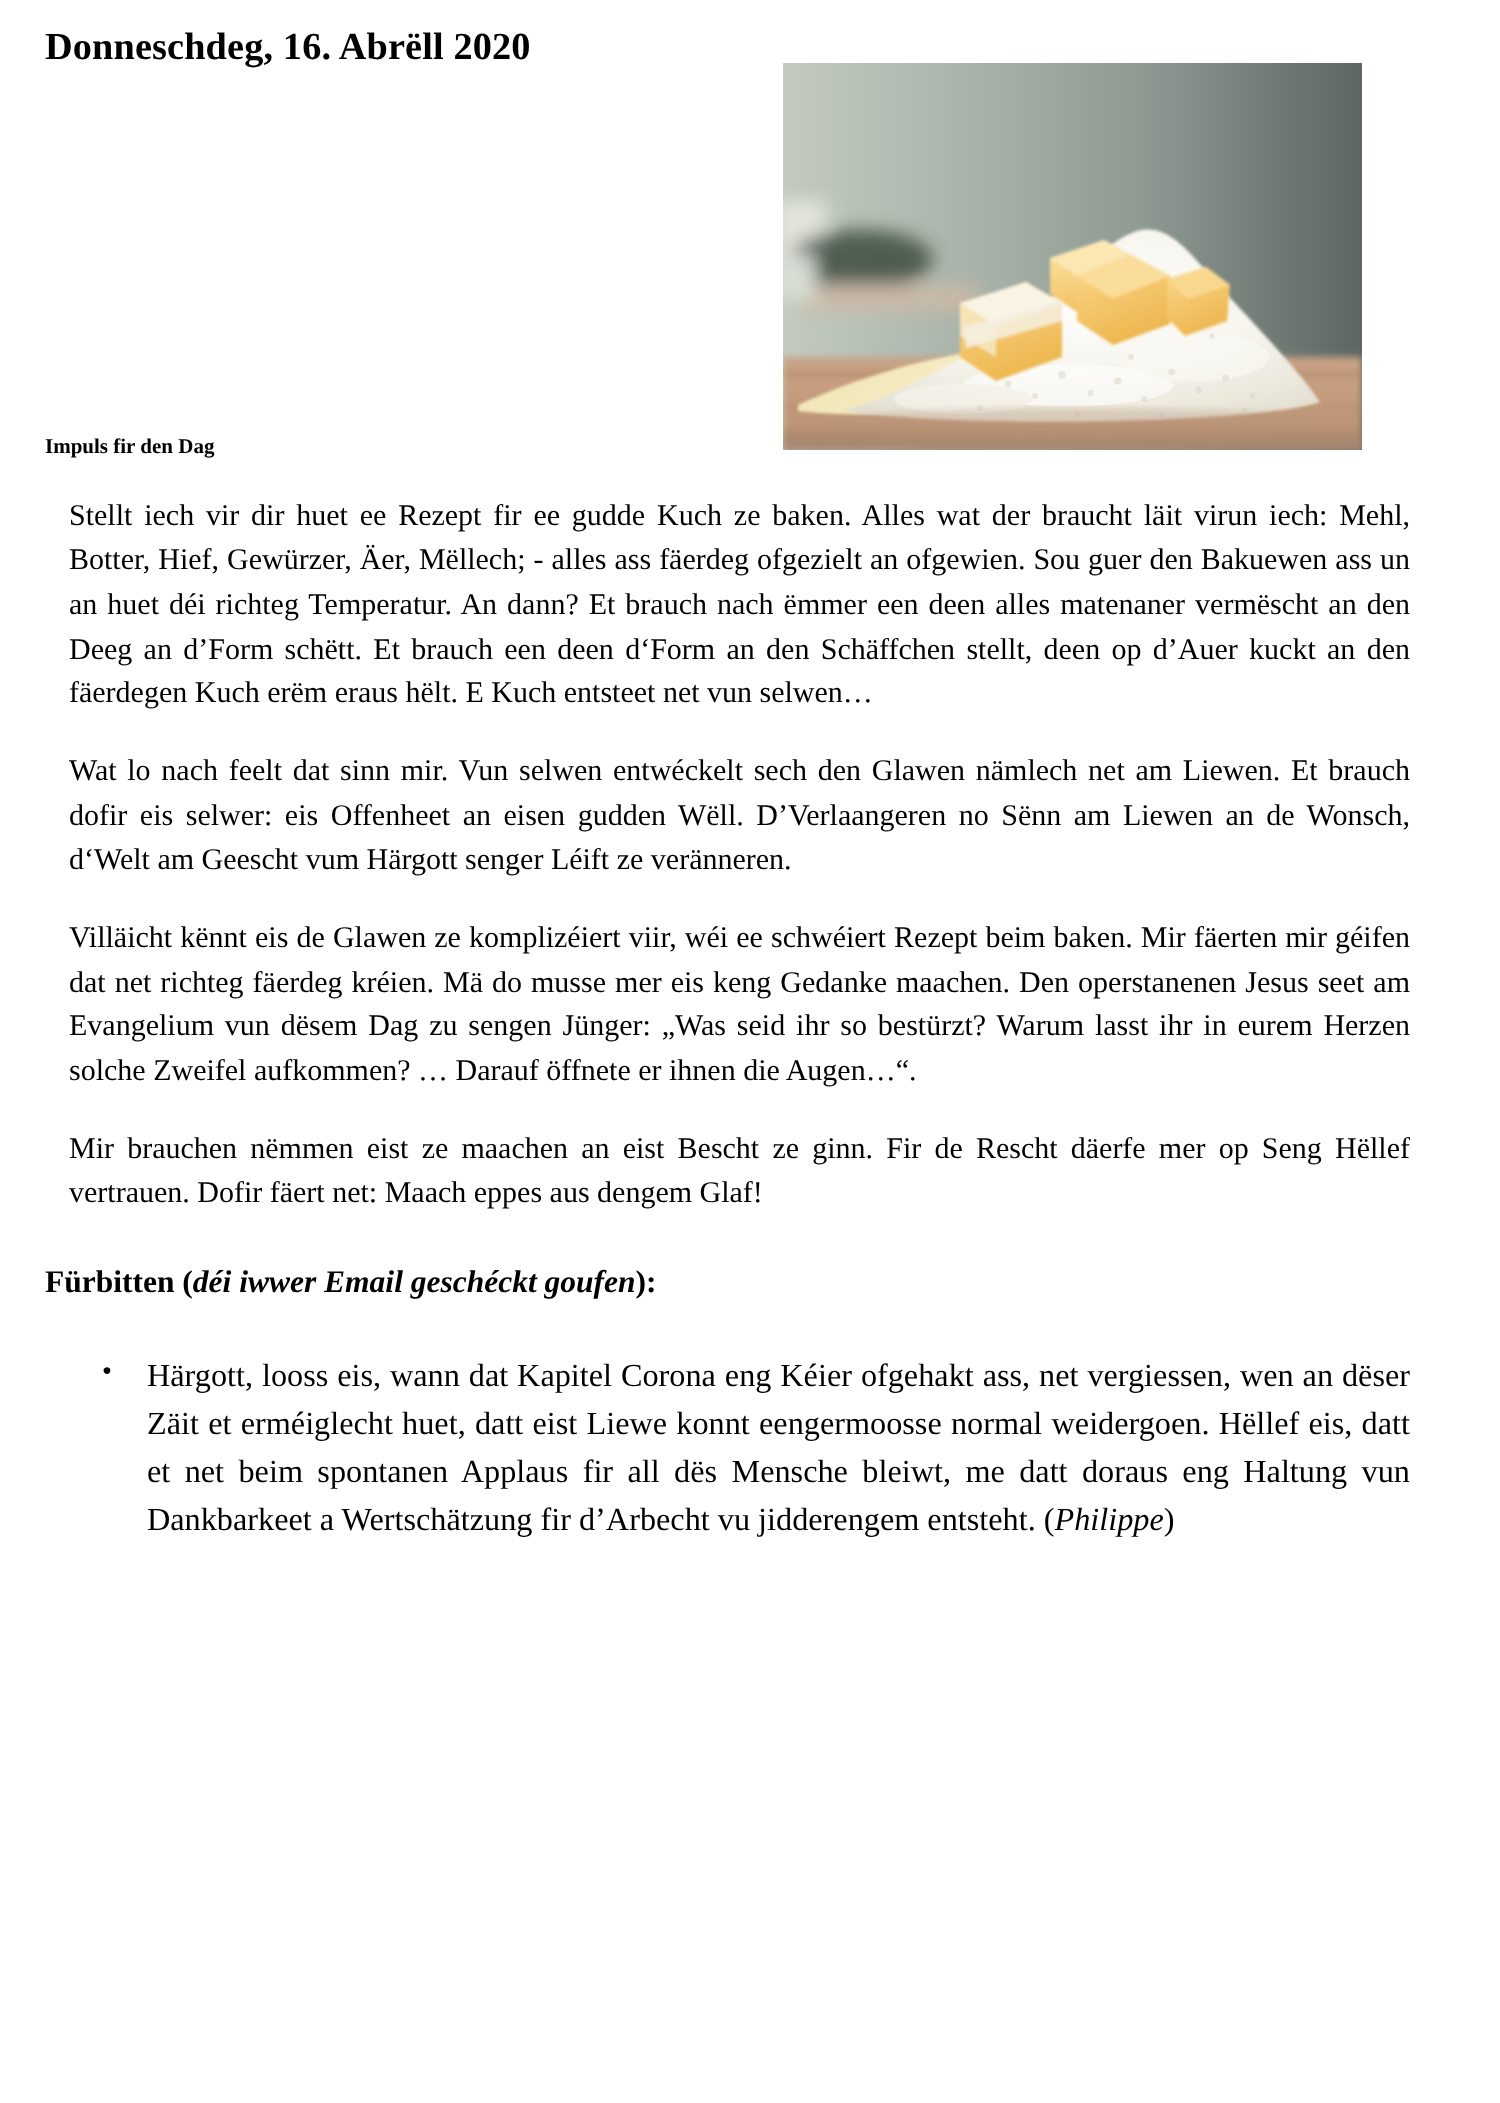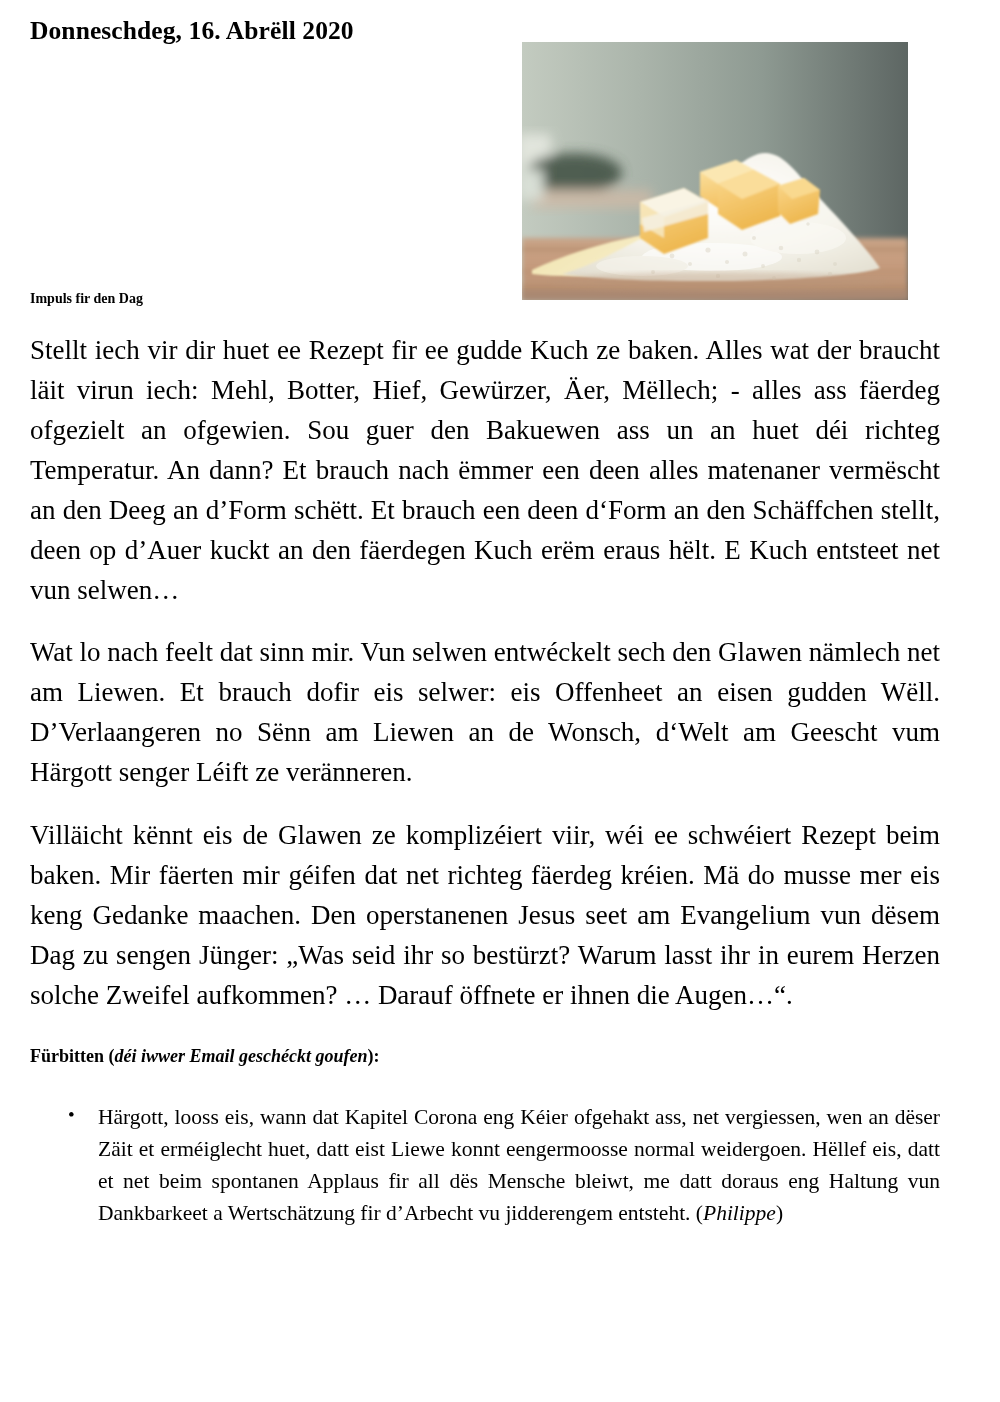--- a/index.html
+++ b/index.html
@@ -55,31 +55,31 @@
     top: 290px;
     width: 910px;
   }
   .subhead {
     font-size: 14px;
     font-weight: bold;
     margin: 0 0 22px 0;
     line-height: 1.25;
   }
   p.body {
-    font-size: 27px;
+    font-size: 20px;
     line-height: 1.485;
     text-align: justify;
     text-justify: inter-word;
-    margin: 0 0 22px 0;
+    margin: 0 0 22px 16px;
     hyphens: none;
   }
   p.body:last-of-type { margin-bottom: 0; }
 
   .section-head {
-    font-size: 18px;
+    font-size: 21px;
     font-weight: bold;
     margin: 30px 0 18px 0;
     line-height: 1.3;
   }
   .section-head em {
     font-style: italic;
     font-weight: bold;
   }
 
   ul.prayers {
@@ -233,20 +233,21 @@
     </svg>
   </div>
 
   <div class="content">
 
     <h2 class="subhead">Impuls fir den Dag</h2>
 
     <p class="body">Stellt iech vir dir huet ee Rezept fir ee gudde Kuch ze baken. Alles wat der braucht läit virun iech: Mehl, Botter, Hief, Gewürzer, Äer, Mëllech; - alles ass fäerdeg ofgezielt an ofgewien. Sou guer den Bakuewen ass un an huet déi richteg Temperatur. An dann? Et brauch nach ëmmer een deen alles matenaner vermëscht an den Deeg an d’Form schëtt. Et brauch een deen d‘Form an den Schäffchen stellt, deen op d’Auer kuckt an den fäerdegen Kuch erëm eraus hëlt. E Kuch entsteet net vun selwen…</p>
     <p class="body">Wat lo nach feelt dat sinn mir. Vun selwen entwéckelt sech den Glawen nämlech net am Liewen. Et brauch dofir eis selwer: eis Offenheet an eisen gudden Wëll. D’Verlaangeren no Sënn am Liewen an de Wonsch, d‘Welt am Geescht vum Härgott senger Léift ze veränneren.</p>
     <p class="body">Villäicht kënnt eis de Glawen ze komplizéiert viir, wéi ee schwéiert Rezept beim baken. Mir fäerten mir géifen dat net richteg fäerdeg kréien. Mä do musse mer eis keng Gedanke maachen. Den operstanenen Jesus seet am Evangelium vun dësem Dag zu sengen Jünger: „Was seid ihr so bestürzt? Warum lasst ihr in eurem Herzen solche Zweifel aufkommen? … Darauf öffnete er ihnen die Augen…“.</p>
+    <p class="body">Mir brauchen nëmmen eist ze maachen an eist Bescht ze ginn. Fir de Rescht däerfe mer op Seng Hëllef vertrauen. Dofir fäert net: Maach eppes aus dengem Glaf!</p>
 
     <div class="section-head">
       <span>Fürbitten (</span><em>déi iwwer Email geschéckt goufen</em><span>):</span>
     </div>
 
     <ul class="prayers">
       <li><span>Härgott, looss eis, wann dat Kapitel Corona eng Kéier ofgehakt ass, net vergiessen, wen an dëser Zäit et erméiglecht huet, datt eist Liewe konnt eengermoosse normal weidergoen. Hëllef eis, datt et net beim spontanen Applaus fir all dës Mensche bleiwt, me datt doraus eng Haltung vun Dankbarkeet a Wertschätzung fir d’Arbecht vu jidderengem entsteht. (</span><em>Philippe</em><span>)</span></li>
     </ul>
 
   </div>

